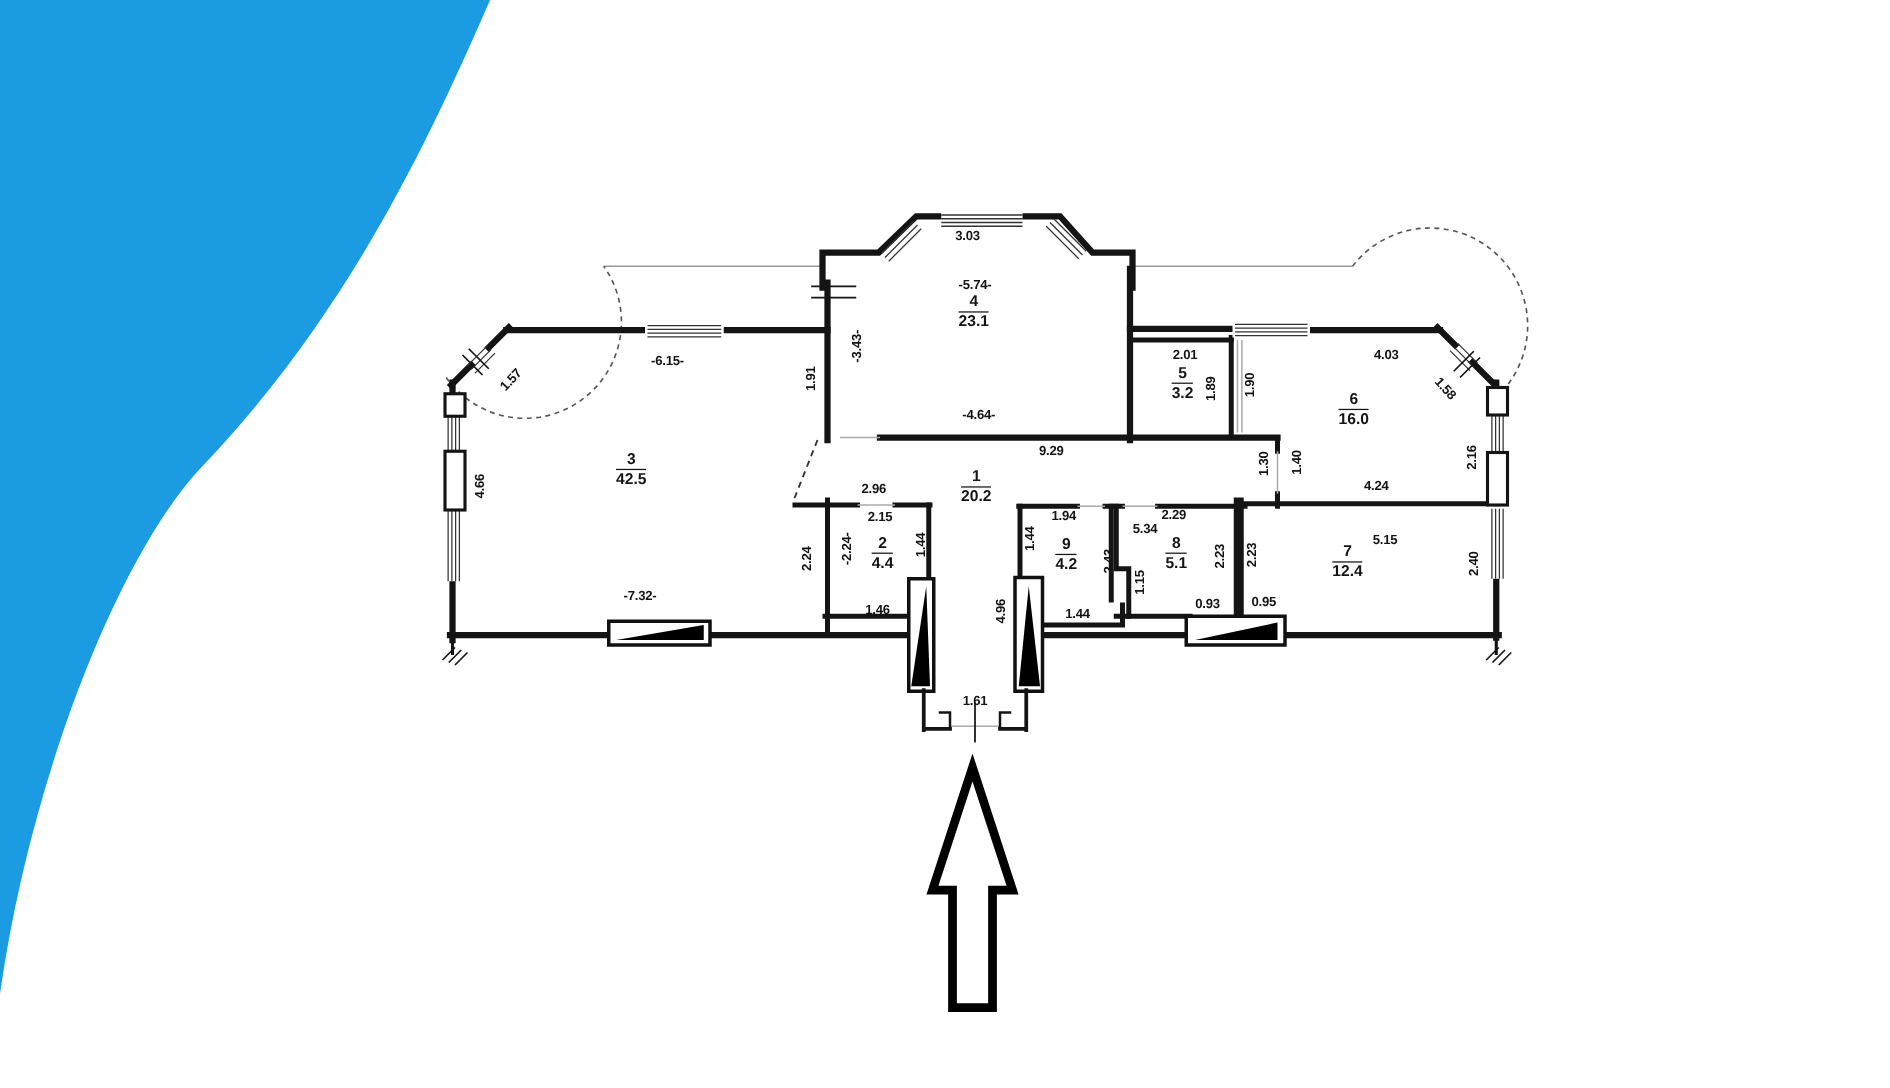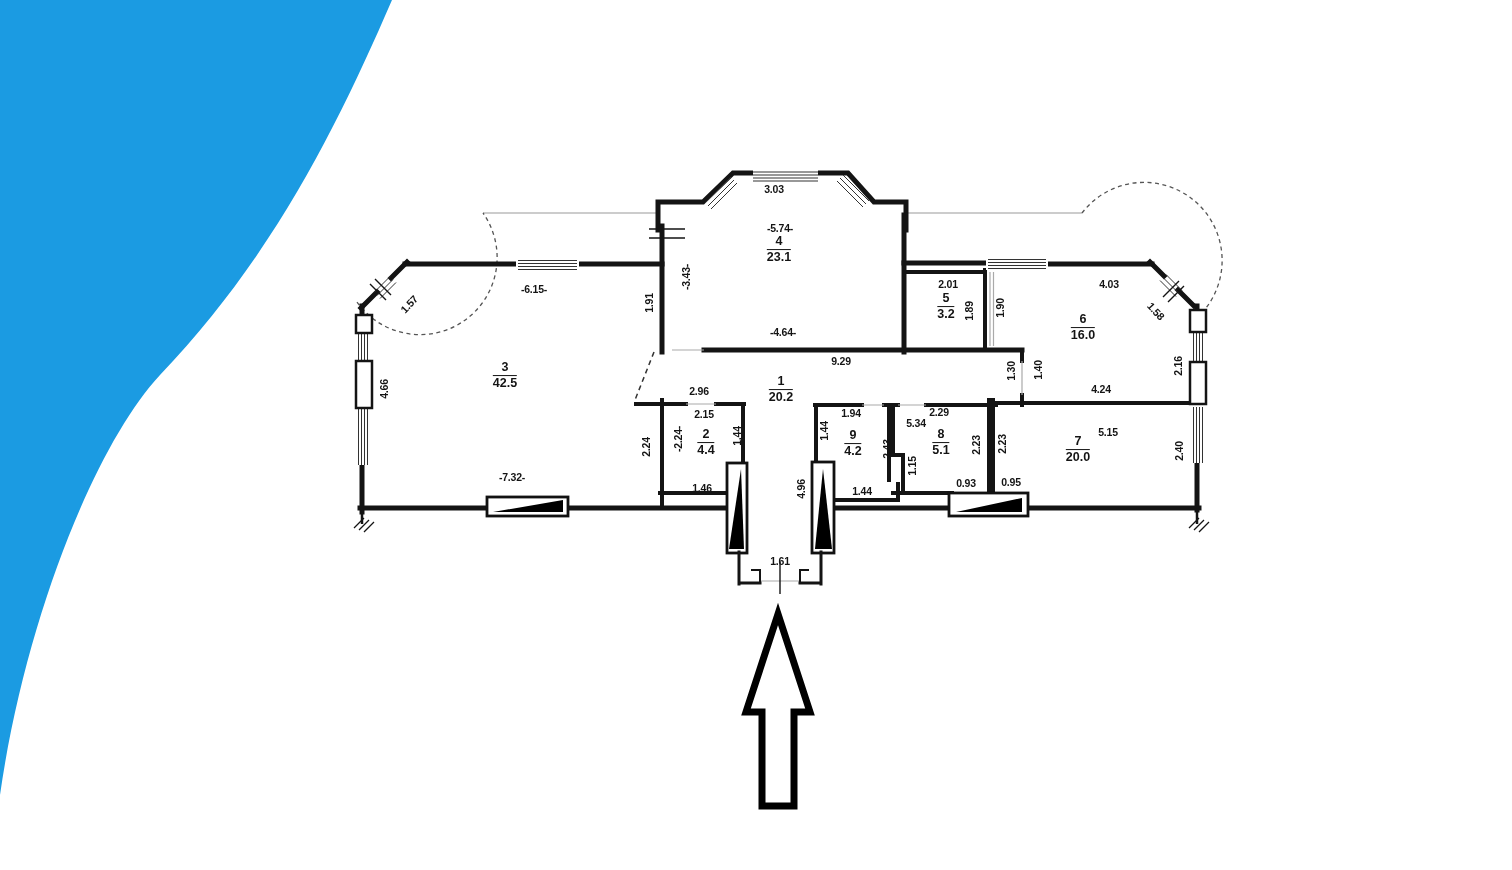--- a/index.html
+++ b/index.html
@@ -196,21 +196,21 @@
       <div class="room-label" style="left: 946px; top: 307px; transform: translate(-50%, -50%);">
         <div class="num">5</div>
         <div class="area">3.2</div>
       </div>
       <div class="room-label" style="left: 1083px; top: 328px; transform: translate(-50%, -50%);">
         <div class="num">6</div>
         <div class="area">16.0</div>
       </div>
       <div class="room-label" style="left: 1078px; top: 450px; transform: translate(-50%, -50%);">
         <div class="num">7</div>
-        <div class="area">20.0</div>
+        <div class="area">12.4</div>
       </div>
       <div class="room-label" style="left: 941px; top: 443px; transform: translate(-50%, -50%);">
         <div class="num">8</div>
         <div class="area">5.1</div>
       </div>
       <div class="room-label" style="left: 853px; top: 444px; transform: translate(-50%, -50%);">
         <div class="num">9</div>
         <div class="area">4.2</div>
       </div>
     </div>

